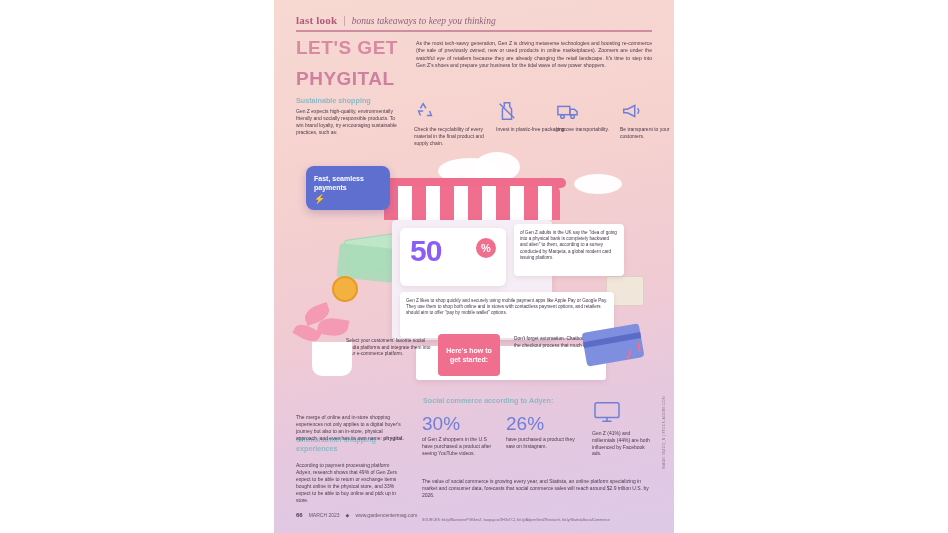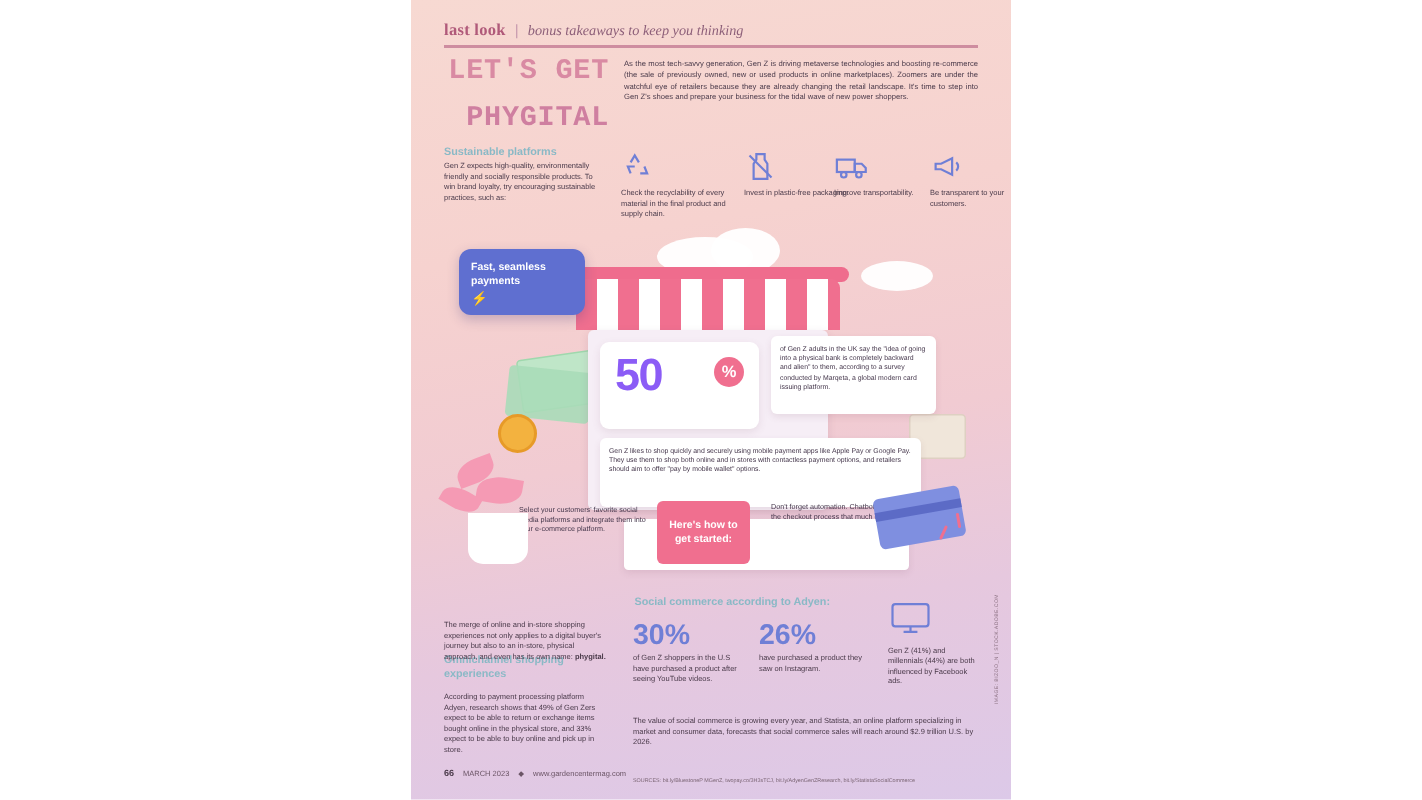--- a/index.html
+++ b/index.html
@@ -10,22 +10,22 @@
         overflow:hidden;}
   
   .hdr{position:absolute;left:22px;top:14px;width:356px;}
   .hdr-row{display:flex;align-items:baseline;gap:6px;}
   .hdr-lastlook{font-family:"Liberation Serif",serif;font-weight:bold;font-size:11px;color:#b05a7a;letter-spacing:.2px;}
   .hdr-bar{color:#c79aae;font-size:10px;}
   .hdr-sub{font-family:"Liberation Serif",serif;font-size:9.5px;color:#8d5f79;font-style:italic;}
   .hdr-rule{margin-top:4px;height:1.6px;background:#c0748f;opacity:.75;}
 
   
-  .title{position:absolute;left:22px;top:38px;width:110px;font-family:Liberation Mono, monospace;
-         font-weight:bold;font-size:19px;line-height:19px;color:#d98aa3;letter-spacing:.5px;text-align:right;}
+  .title{position:absolute;left:22px;top:38px;width:110px;font-family:Liberation Sans, sans-serif;
+         font-weight:bold;font-size:19px;line-height:19px;color:#d98aa3;letter-spacing:.5px;}
   .title .l2{color:#cf7fa0;margin-top:12px;}
 
   .intro{position:absolute;left:142px;top:40px;width:236px;font-size:5.1px;line-height:7.4px;color:#4a3a4a;text-align:justify;}
 
   
   .sus-h{position:absolute;left:22px;top:96px;width:110px;font-size:7.2px;font-weight:bold;color:#8ab9c6;}
   .sus-p{position:absolute;left:22px;top:108px;width:104px;font-size:5px;line-height:7px;color:#4a3a4a;}
   .icon-col{position:absolute;top:96px;width:78px;}
   .icon-col .ic{height:26px;display:flex;align-items:flex-end;}
   .icon-col .cap{font-size:5px;line-height:6.8px;color:#4a3a4a;margin-top:4px;}
@@ -71,21 +71,21 @@
   .leaf{position:absolute;background:#f59ab4;border-radius:60% 0 60% 0;}
   .spark{position:absolute;background:#f06f8f;width:2px;height:10px;border-radius:1px;}
 
   
   .omni-h{position:absolute;left:22px;top:396px;width:120px;font-size:7.2px;font-weight:bold;color:#8ab9c6;line-height:9px;margin-top:39px;}
   .omni-p1{position:absolute;left:22px;top:414px;width:110px;font-size:5px;line-height:7px;color:#4a3a4a;}
   .omni-p2{position:absolute;left:22px;top:462px;width:110px;font-size:5px;line-height:7px;color:#4a3a4a;}
   .b{font-weight:bold;}
   .soc-h{position:absolute;left:132px;top:396px;width:230px;font-size:7.2px;font-weight:bold;color:#8ab9c6;margin-left:17px;}
   .stat{position:absolute;top:414px;}
-  .stat .big{font-size:19px;font-weight:bold;color:#6f7fd6;line-height:20px;}
+  .stat .big{font-size:19px;font-weight:normal;color:#6f7fd6;line-height:20px;}
   .stat .txt{font-size:5px;line-height:6.8px;color:#4a3a4a;margin-top:2px;}
   .s1{left:148px;width:74px;}
   .s2{left:232px;width:74px;}
   .s3{left:318px;width:62px;top:400px;}
   .soc-foot{position:absolute;left:148px;top:478px;width:230px;font-size:5px;line-height:7px;color:#4a3a4a;}
 
   .footer{position:absolute;left:22px;top:512px;width:356px;display:flex;align-items:center;gap:6px;
           font-size:5px;color:#6b5566;}
   .footer .pg{font-weight:bold;font-size:6px;color:#4a3a4a;}
   .sources{position:absolute;left:148px;top:518px;width:230px;font-size:3.6px;color:#7a6473;line-height:5px;}
@@ -105,21 +105,21 @@
       </div>
       <div class="hdr-rule"></div>
     </div>
 
     <div class="title">
       <div>LET'S GET</div>
       <div class="l2">PHYGITAL</div>
     </div>
     <div class="intro">As the most tech-savvy generation, Gen Z is driving metaverse technologies and boosting re-commerce (the sale of previously owned, new or used products in online marketplaces). Zoomers are under the watchful eye of retailers because they are already changing the retail landscape. It's time to step into Gen Z's shoes and prepare your business for the tidal wave of new power shoppers.</div>
 
-    <div class="sus-h">Sustainable platforms</div>
+    <div class="sus-h">Sustainable shopping</div>
     <div class="sus-p">Gen Z expects high-quality, environmentally friendly and socially responsible products. To win brand loyalty, try encouraging sustainable practices, such as:</div>
 
     <div class="icon-col c1">
       <div class="ic">
         <svg width="22" height="22" viewBox="0 0 24 24">
             <g fill="none" stroke="#6f7fd6" stroke-width="1.6">
               <path d="M7 9l3-5 3 5"></path>
               <path d="M17 12l2 5-5 0"></path>
               <path d="M7 17l-2-5 5 0"></path>
             </g>

